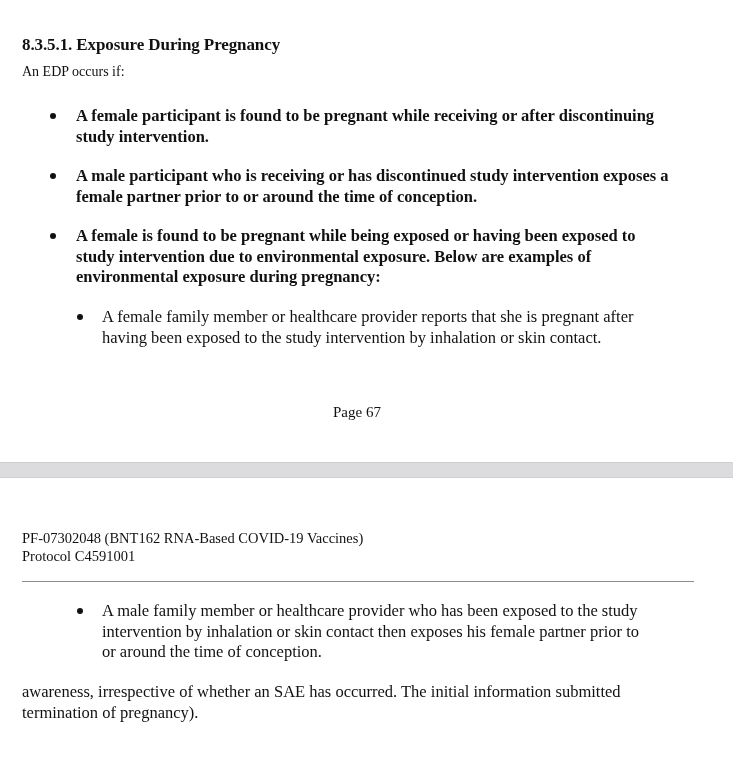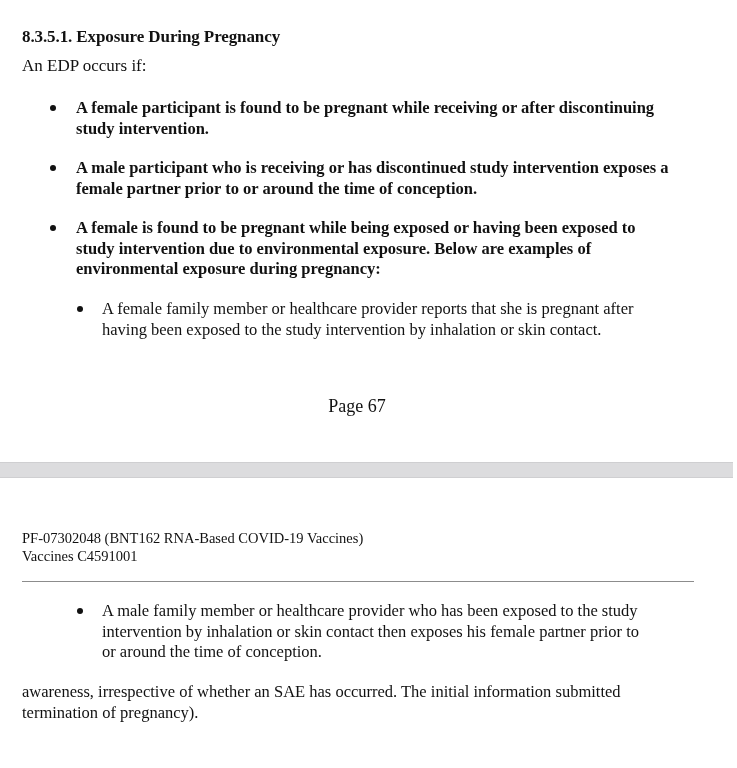--- a/index.html
+++ b/index.html
@@ -14,21 +14,21 @@
       position: relative;
       font-family: "Liberation Serif", "DejaVu Serif", serif;
       color: #111111;
     }
     .page {
       position: absolute;
       left: 0;
       width: 737px;
       background: #ffffff;
     }
-    .page-top { top: 4px; height: 557px; }
+    .page-top { top: 12px; height: 557px; }
     .page-gap {
       position: absolute;
       left: 0;
       top: 462px;
       width: 733px;
       height: 14px;
       background: #dcdcde;
       border-top: 1px solid #cfcfd1;
       border-bottom: 1px solid #cfcfd1;
     }
@@ -39,21 +39,21 @@
       left: 22px;
       top: 23px;
       font-size: 17px;
       font-weight: bold;
       letter-spacing: -0.1px;
     }
     .intro {
       position: absolute;
       left: 22px;
       top: 52px;
-      font-size: 17px;
+      font-size: 14px;
     }
     .bullet-item {
       position: absolute;
       font-size: 16.5px;
       line-height: 20.5px;
     }
     .bullet-item .dot {
       position: absolute;
       width: 6px;
       height: 6px;
@@ -69,21 +69,21 @@
     .lvl1 .text { left: 76px; font-weight: bold; }
     .lvl2 .dot { left: 77px; }
     .lvl2 .text { left: 102px; }
 
     .page-number {
       position: absolute;
       left: 0;
       width: 714px;
       top: 392px;
       text-align: center;
-      font-size: 18px;
+      font-size: 15px;
     }
 
     .doc-header {
       position: absolute;
       left: 22px;
       top: 51px;
       font-size: 14.5px;
       line-height: 18px;
     }
     .header-rule {
@@ -144,21 +144,21 @@
   </div>
 
   <div class="page-number">Page 67</div>
 </div>
 
 <div class="page-gap"></div>
 
 <div class="page page-bottom">
   <div class="doc-header">
     <div>PF-07302048 (BNT162 RNA-Based COVID-19 Vaccines)</div>
-    <div>Vaccines C4591001</div>
+    <div>Protocol C4591001</div>
   </div>
   <div class="header-rule"></div>
 
   <div class="bullet-item lvl2" style="top:123px;">
     <span class="dot"></span>
     <div class="text">
       <div>A male family member or healthcare provider who has been exposed to the study</div>
       <div>intervention by inhalation or skin contact then exposes his female partner prior to</div>
       <div>or around the time of conception.</div>
     </div>

